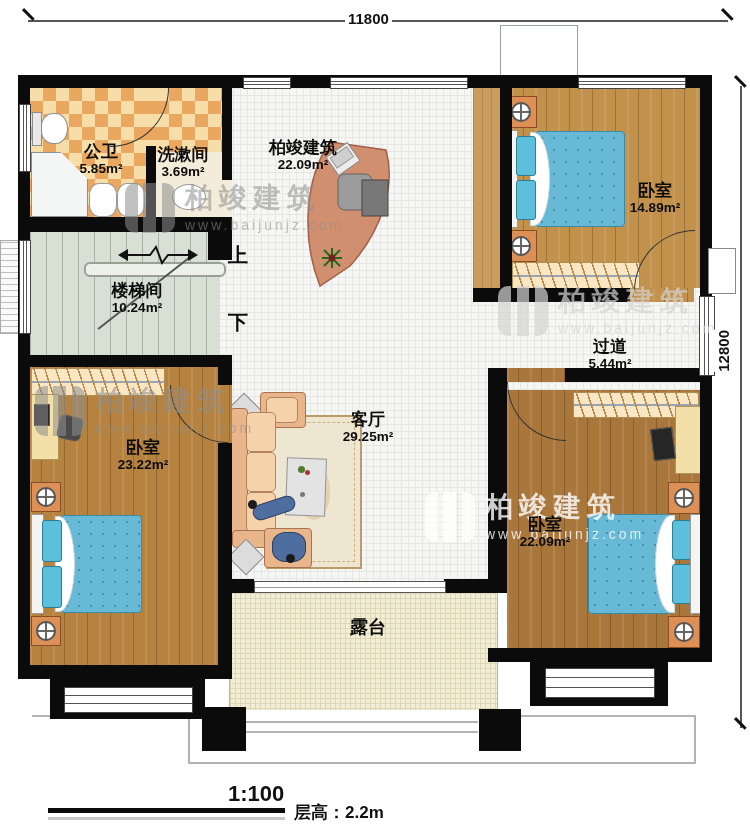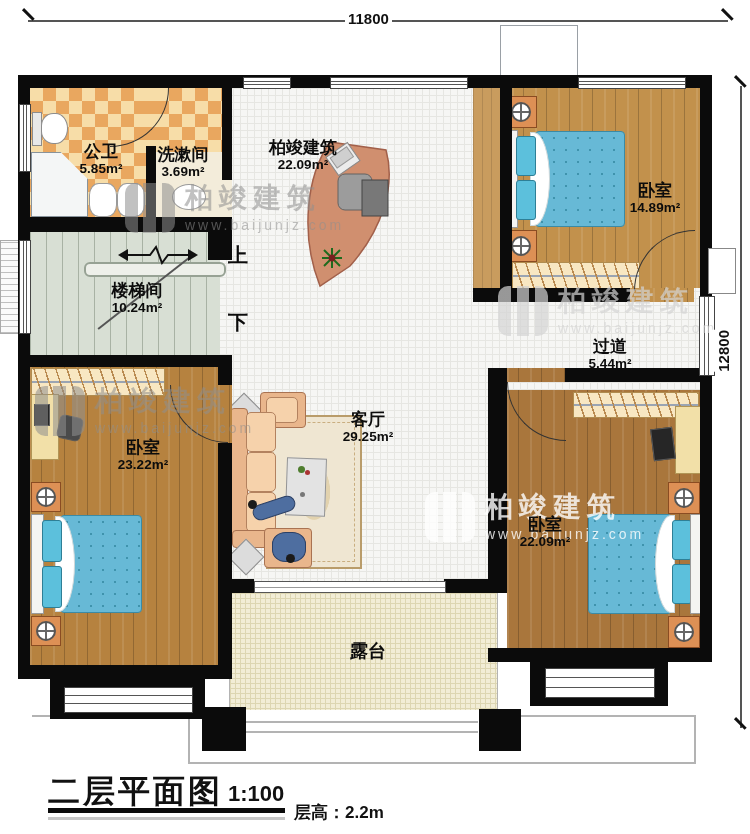--- a/index.html
+++ b/index.html
@@ -344,36 +344,35 @@
     <span class="ar">23.22m²</span>
   </div>
   <div class="room-label" style="left:368px;top:428px">
     <span class="nm">客厅</span>
     <span class="ar">29.25m²</span>
   </div>
   <div class="room-label" style="left:545px;top:533px">
     <span class="nm">卧室</span>
     <span class="ar">22.09m²</span>
   </div>
-  <div class="room-label big-nm" style="left:368px;top:652px">
+  <div class="room-label big-nm" style="left:368px;top:628px">
     <span class="nm">露台</span>
   </div>
   <div class="updown" style="left:228px;top:242px">上</div>
   <div class="updown" style="left:228px;top:309px">下</div>
 
   <div class="dimline" style="left:28px;top:20px;width:700px;height:1.5px"></div>
   <div class="tick" style="left:21px;top:13px"></div>
   <div class="tick" style="left:720px;top:13px"></div>
   <div class="dimtext" style="left:345px;top:10px">11800</div>
   <div class="dimline" style="left:740px;top:86px;width:1.5px;height:642px"></div>
   <div class="tick" style="left:733px;top:80px"></div>
   <div class="tick" style="left:733px;top:722px"></div>
   <div class="dimtext dimtext-v" style="left:712px;top:330px">12800</div>
 
-  <div class="tb-title" style="left:48px;top:770px">二层平面图</div>
   <div class="tb-scale" style="left:228px;top:781px">1:100</div>
   <div class="tb-line1" style="left:48px;top:808px;width:237px;height:5px"></div>
   <div class="tb-line2" style="left:48px;top:817px;width:237px;height:3px"></div>
   <div class="tb-info" style="left:294px;top:801px">
     <span>层高：</span><span>2.2m</span>
   </div>
 
 </div>
 
 </body></html>

